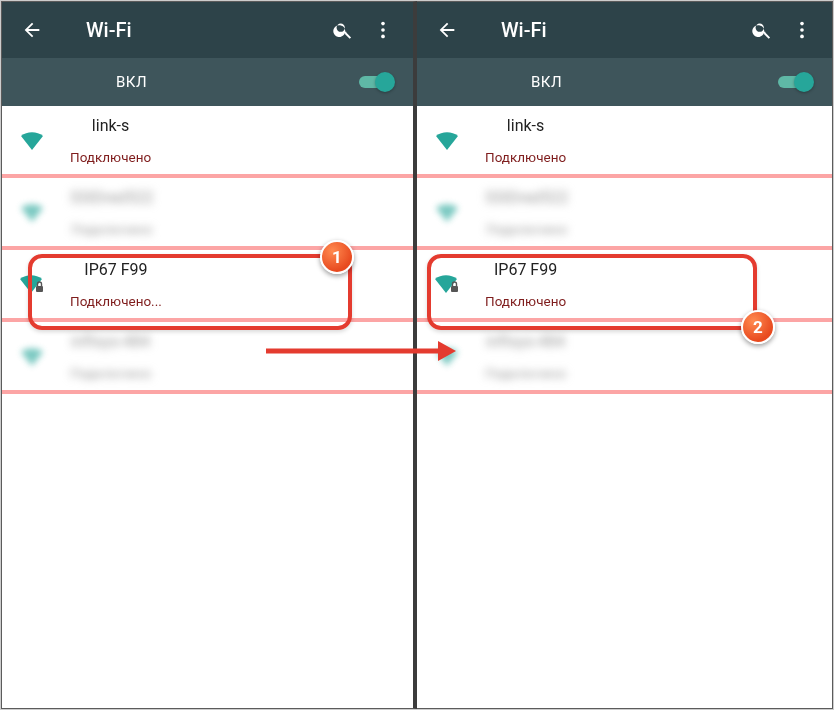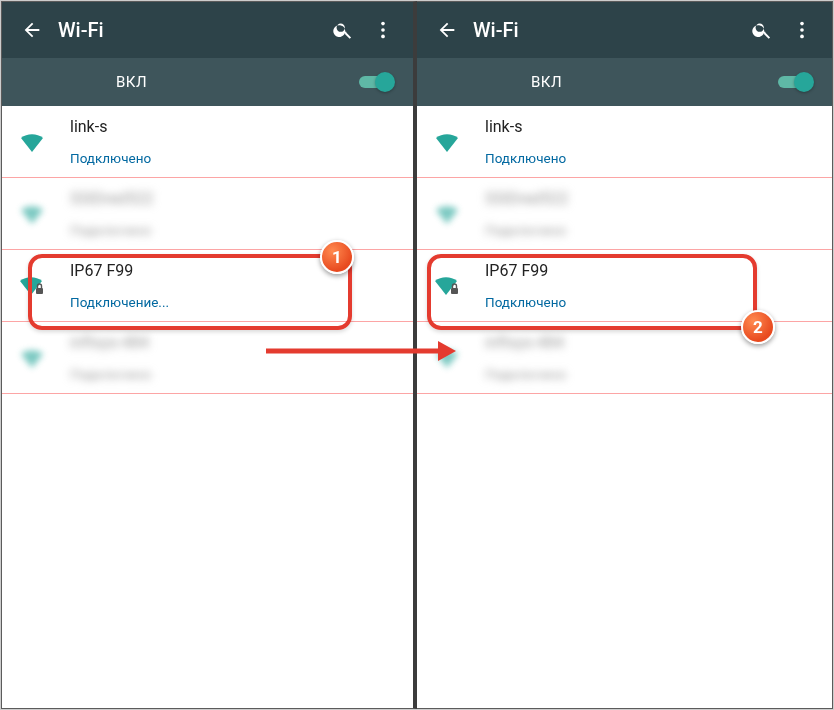--- a/index.html
+++ b/index.html
@@ -35,21 +35,21 @@
     color: #fff;
   }
   .back-btn {
     width: 40px; height: 40px;
     display: flex; align-items: center; justify-content: center;
     cursor: pointer;
   }
   .app-title {
     font-size: 20px;
     font-weight: 500;
-    margin-left: 6px;
+    margin-left: 34px;
     flex: 1;
   }
   .action-btn {
     width: 40px; height: 40px;
     display: flex; align-items: center; justify-content: center;
     cursor: pointer;
   }
   .toggle-row {
     height: 48px;
     background: #3e555b;
@@ -78,35 +78,36 @@
     background: #26a69a;
     border-radius: 50%;
     box-shadow: 0 1px 3px rgba(0,0,0,0.3);
   }
   .list { background: #fff; }
   .net-row {
     height: 72px;
     display: flex;
     align-items: center;
     padding: 0 16px 0 16px;
-    border-bottom: 1px solid #fca5a5;
+    border-bottom: 4px solid #fca5a5;
     cursor: pointer;
     position: relative;
+    text-align: center;
   }
   .net-icon {
     width: 28px;
     margin-right: 24px;
     flex-shrink: 0;
     display: flex;
     align-items: center;
     justify-content: center;
   }
   .net-text { display: flex; flex-direction: column; }
   .net-name { font-size: 16px; color: #222; }
-  .net-status { font-size: 13.5px; color: #0369a1; margin-top: 14px; }
+  .net-status { font-size: 13.5px; color: #7f1d1d; margin-top: 14px; }
   .blurred .net-name,
   .blurred .net-status {
     filter: blur(4px);
     color: #999;
   }
   .blurred .net-icon svg { filter: blur(3px); opacity: 0.6; }
   .highlight-box {
     position: absolute;
     border: 4px solid #e43b2f;
     border-radius: 14px;
@@ -200,21 +201,21 @@
       <div class="net-row">
         <div class="net-icon">
           <svg width="26" height="22" viewBox="0 0 26 22">
               <path fill="#26a69a" d="M12 20L1 6c6-5 16-5 22 0z"></path>
               <rect x="17" y="13" width="7" height="6" rx="1" fill="#555"></rect>
               <path d="M18.5 13v-2a2 2 0 0 1 4 0v2" stroke="#555" stroke-width="1.4" fill="none"></path>
             </svg>
         </div>
         <div class="net-text">
           <div class="net-name">IP67 F99</div>
-          <div class="net-status">Подключение...</div>
+          <div class="net-status">Подключено...</div>
         </div>
       </div>
 
       <div class="net-row blurred">
         <div class="net-icon">
           <svg width="24" height="20" viewBox="0 0 24 20">
               <path fill="#26a69a" d="M12 20L1 6c6-5 16-5 22 0z"></path>
             </svg>
         </div>
         <div class="net-text">

